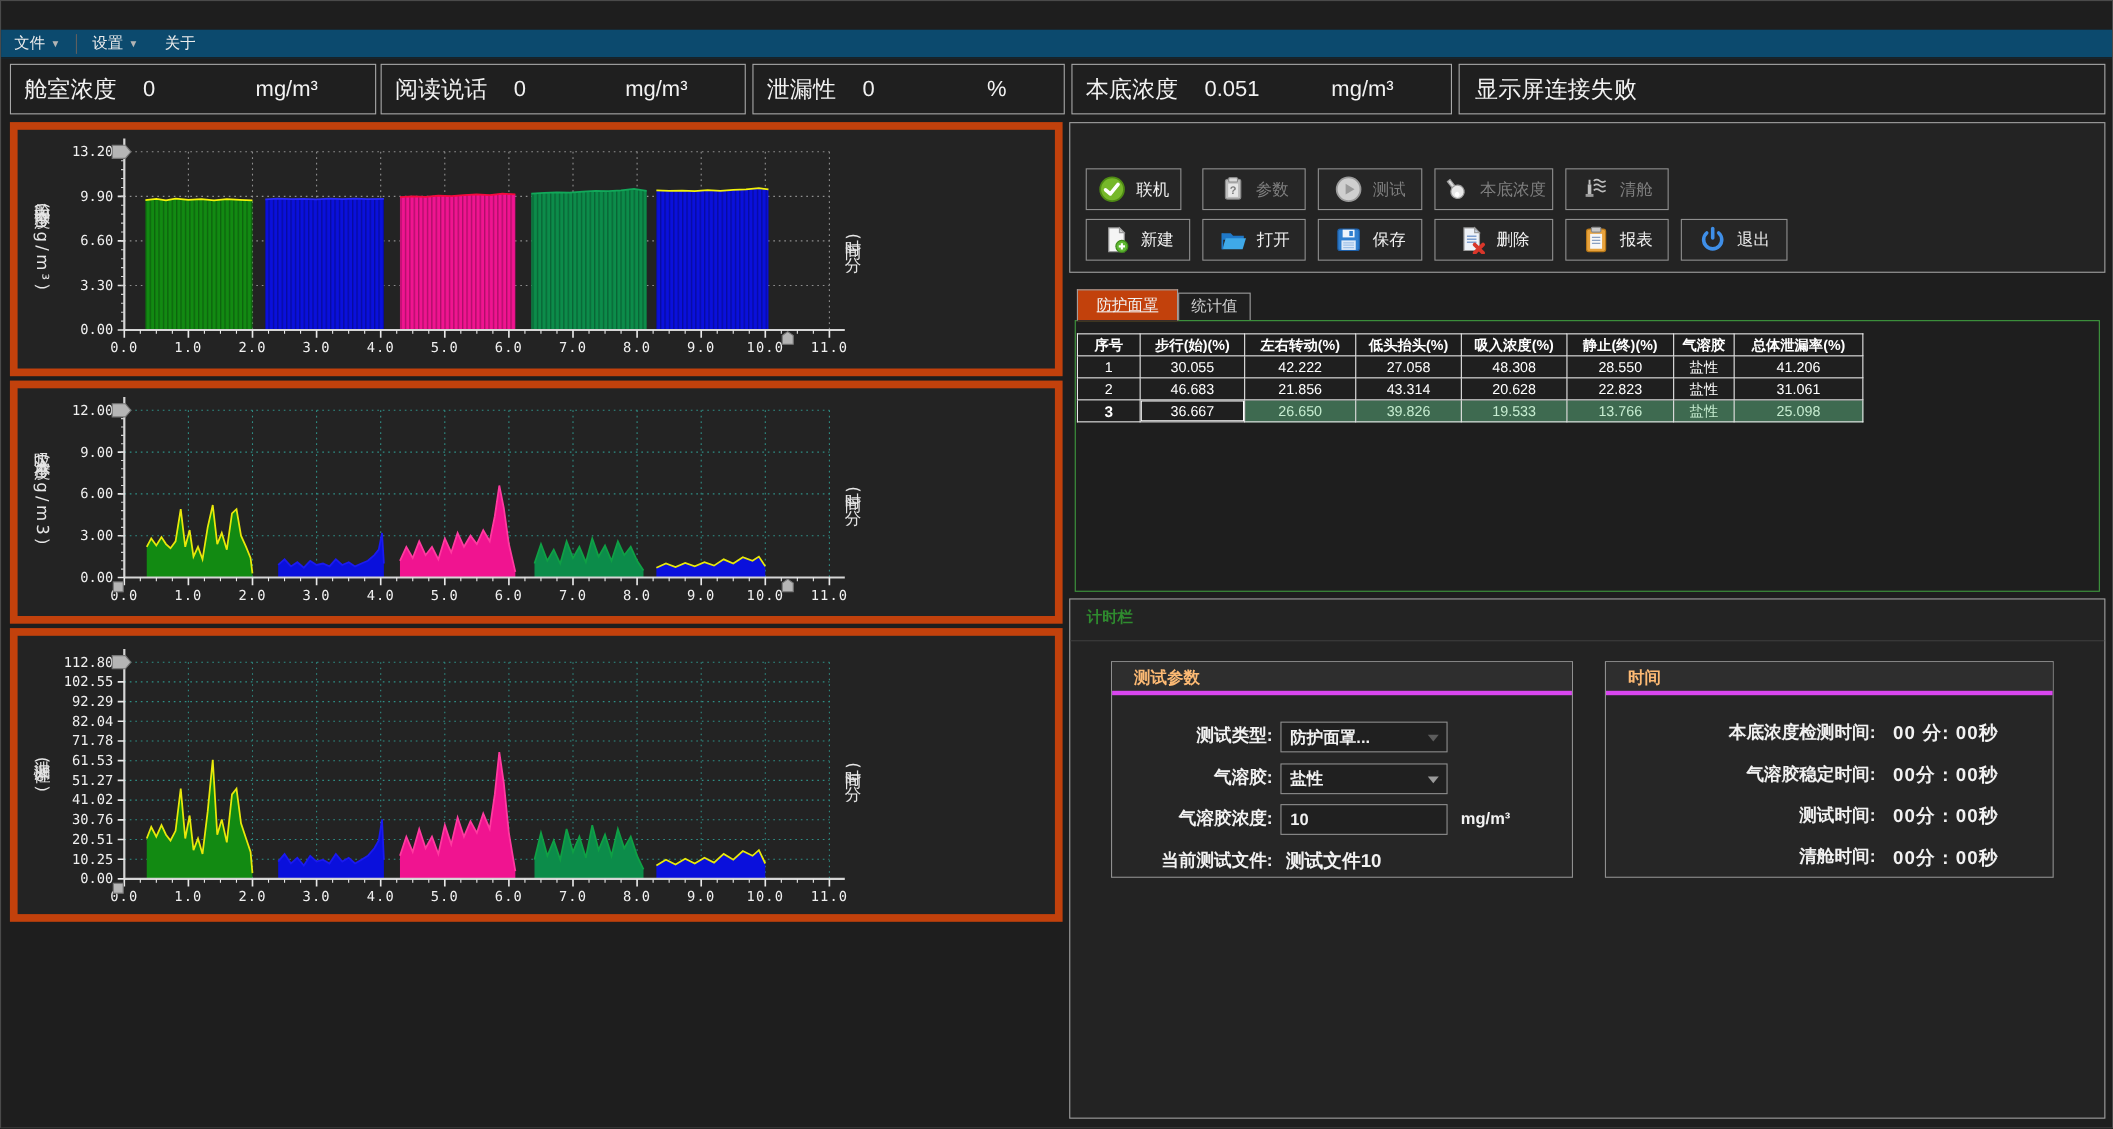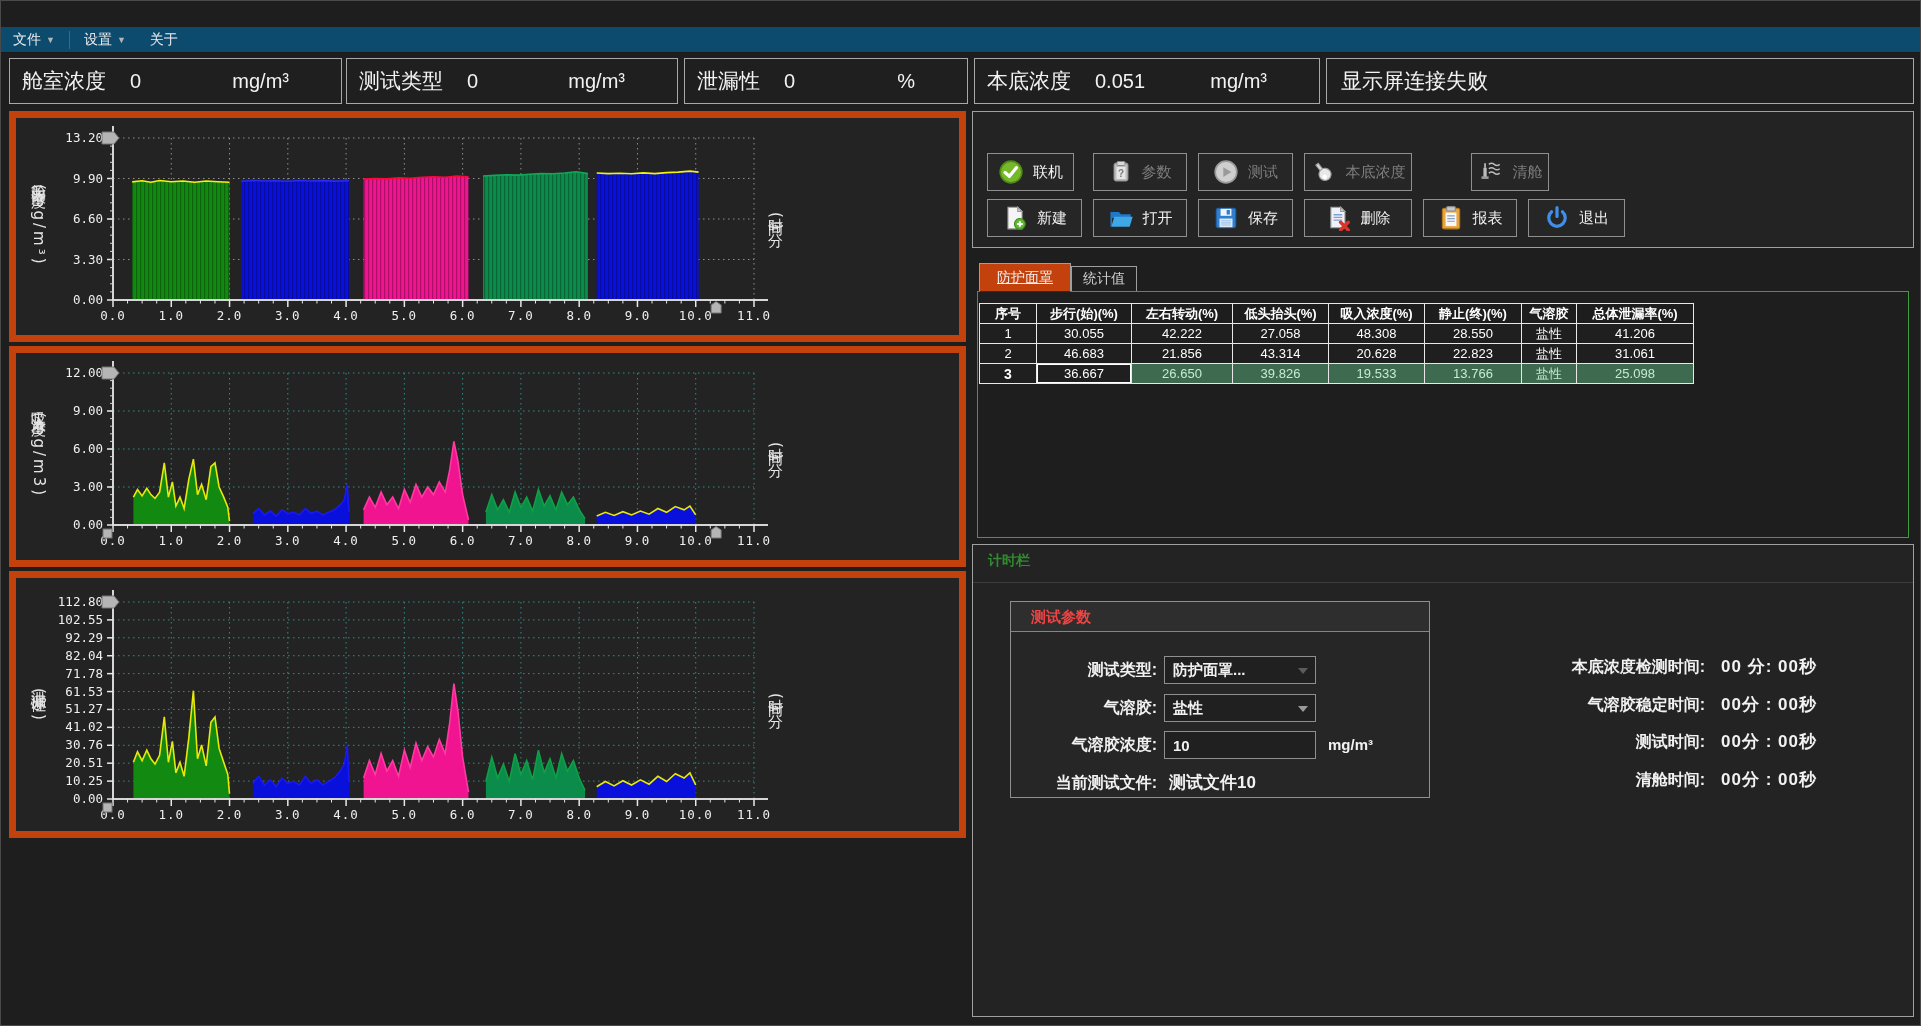--- a/index.html
+++ b/index.html
@@ -53,21 +53,21 @@
 
   .vscroll { position:absolute; left:1897px; top:291px; width:10px; height:245px; background:#262626; border:1px solid #555; }
   .vscroll-thumb { position:absolute; left:1px; top:1px; width:6px; height:46px;
      background:linear-gradient(180deg,#cfe6ff 0%,#7fb8f0 28%,#7fe08f 55%,#ffe96a 80%,#f0f0f0 100%); }
 
   .timer-panel { position:absolute; left:971px; top:543px; width:942px; height:473px; border:1px solid #a0a0a0; background:#232323; }
   .timer-title { position:absolute; left:987px; top:551px; font-size:14px; font-weight:bold; color:#2f8b2f; }
   .timer-divider { position:absolute; left:972px; top:581px; width:940px; height:1px; background:#3d3d3d; }
 
   .group-box { position:absolute; border:1px solid #8f8f8f; background:#262626; }
-  .group-header { height:30px; background:#2e2e2e; border-bottom:1px solid #d946ef; line-height:30px; padding-left:20px; font-size:15px; font-weight:bold; color:#ef4444; }
+  .group-header { height:30px; background:#2e2e2e; border-bottom:4px solid #d946ef; line-height:30px; padding-left:20px; font-size:15px; font-weight:bold; color:#fdba74; }
 
   .fld-label { position:absolute; text-align:right; font-size:16px; font-weight:600; line-height:28px; }
   .fld-combo { position:absolute; width:152px; height:28px; border:1px solid #8f8f8f; background:#202020; display:flex; align-items:center; padding-left:8px; font-size:15px; font-weight:600; }
   .combo-arrow { position:absolute; right:7px; top:11px; width:0; height:0; border-left:5px solid transparent; border-right:5px solid transparent; border-top:6px solid #9a9a9a; }
   .combo-arrow.dim { border-top-color:#5c5c5c; }
   .fld-input { position:absolute; width:152px; height:28px; border:1px solid #8f8f8f; background:#202020; display:flex; align-items:center; padding-left:8px; font-size:15px; font-weight:600; }
   .fld-unit { position:absolute; font-size:15px; line-height:28px; font-weight:600; }
   .fld-static { position:absolute; font-size:17px; font-weight:bold; line-height:28px; }
 
   .time-label { position:absolute; width:236px; text-align:right; font-size:16px; font-weight:bold; line-height:28px; }
@@ -94,21 +94,21 @@
       </div>
     </div>
 
   <div id="status-row">
       <div class="status-card" style="left: 8px; width: 333px;">
         <span class="card-label">舱室浓度</span>
         <span class="card-value">0</span>
         <span class="card-unit">mg/m³</span>
       </div>
       <div class="status-card" style="left: 345px; width: 332px;">
-        <span class="card-label">测试类型</span>
+        <span class="card-label">阅读说话</span>
         <span class="card-value">0</span>
         <span class="card-unit">mg/m³</span>
       </div>
       <div class="status-card" style="left: 683px; width: 284px;">
         <span class="card-label">泄漏性</span>
         <span class="card-value">0</span>
         <span class="card-unit">%</span>
       </div>
       <div class="status-card" style="left: 973px; width: 346px;">
         <span class="card-label">本底浓度</span>
@@ -556,21 +556,21 @@
           <svg width="26" height="26" viewBox="0 0 24 24">
             <g transform="rotate(-38 12 13)">
               <rect x="10.6" y="2.5" width="2.8" height="7" fill="#d9d9d9" stroke="#9a9a9a"></rect>
               <circle cx="12" cy="14.5" r="5.6" fill="#e8e8e8" stroke="#9a9a9a"></circle>
               <circle cx="10.4" cy="16" r="2" fill="#ffffff"></circle>
             </g>
           </svg>
         </span>
         <span>本底浓度</span>
       </div>
-      <div class="tbtn disabled" style="left: 1422px; top: 152px; width: 78px; margin-left: 48px;">
+      <div class="tbtn disabled" style="left: 1422px; top: 152px; width: 94px;">
         <span class="ic">
           <svg width="26" height="26" viewBox="0 0 24 24">
             <g fill="none" stroke="#bdbdbd" stroke-width="1.4">
               <path d="M10 5 q2.5 -2 5 0 q2.5 2 5 0"></path>
               <path d="M10 9 q2.5 -2 5 0 q2.5 2 5 0"></path>
               <path d="M10 13 q2.5 -2 5 0 q2.5 2 5 0"></path>
             </g>
             <rect x="5" y="8" width="3" height="10" fill="#bdbdbd"></rect>
             <rect x="3.2" y="16" width="6.6" height="2.4" fill="#9a9a9a"></rect>
             <path d="M6.5 4 v4" stroke="#bdbdbd" stroke-width="1.6"></path>
@@ -733,20 +733,23 @@
       </div>
       <div class="fld-label" style="left: 1018px; top: 730px; width: 138px;">气溶胶浓度:</div>
       <div class="fld-input" style="left: 1163px; top: 730px;">
         <span>10</span>
       </div>
       <div class="fld-unit" style="left: 1327px; top: 730px;">mg/m³</div>
       <div class="fld-label" style="left: 1018px; top: 768px; width: 138px;">当前测试文件:</div>
       <div class="fld-static" style="left: 1168px; top: 768px;">测试文件10</div>
     </div>
 
+  <div class="group-box" style="left:1458px; top:600px; width:408px; height:197px;">
+    <div class="group-header">时间</div>
+  </div>
   <div id="time-fields">
       <div class="time-label" style="left: 1468px; top: 652px;">本底浓度检测时间:</div>
       <div class="time-value" style="left: 1720px; top: 652px;">00 分: 00秒</div>
       <div class="time-label" style="left: 1468px; top: 690px;">气溶胶稳定时间:</div>
       <div class="time-value" style="left: 1720px; top: 690px;">00分 : 00秒</div>
       <div class="time-label" style="left: 1468px; top: 727px;">测试时间:</div>
       <div class="time-value" style="left: 1720px; top: 727px;">00分 : 00秒</div>
       <div class="time-label" style="left: 1468px; top: 765px;">清舱时间:</div>
       <div class="time-value" style="left: 1720px; top: 765px;">00分 : 00秒</div>
     </div>

